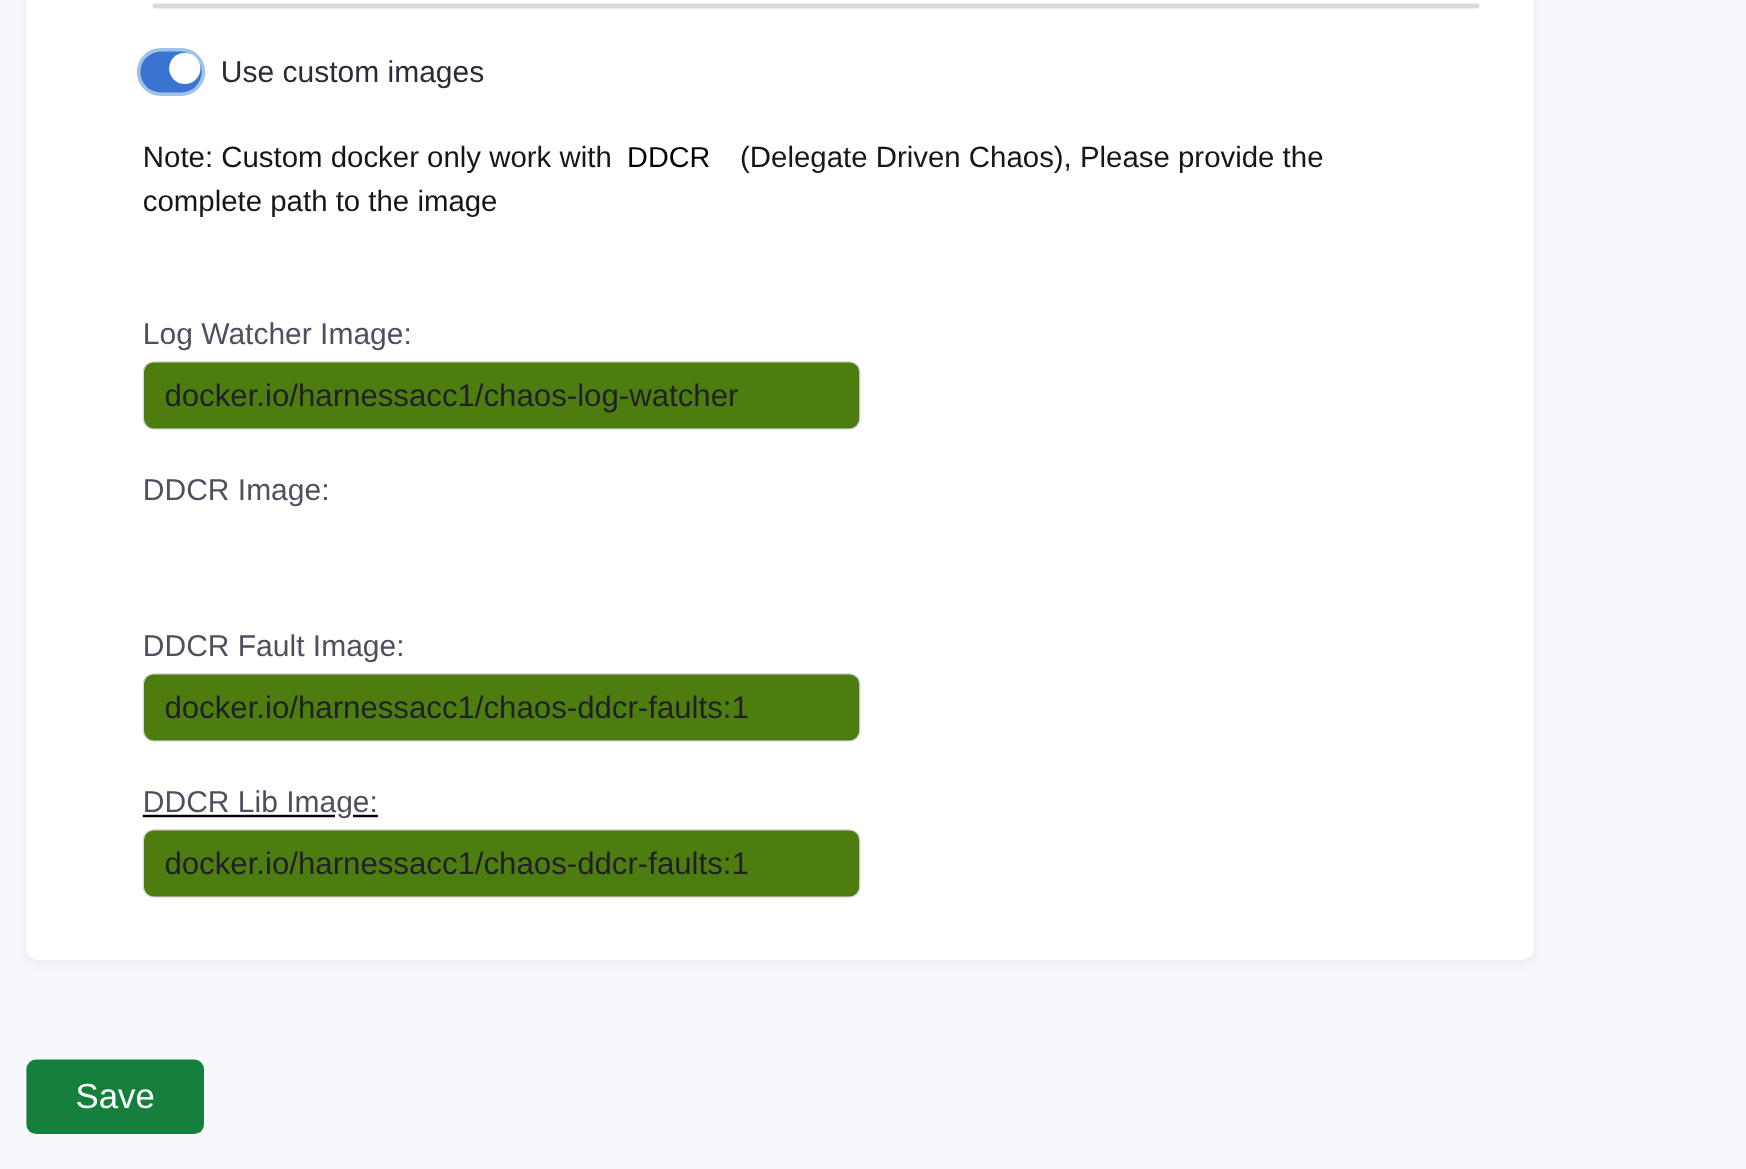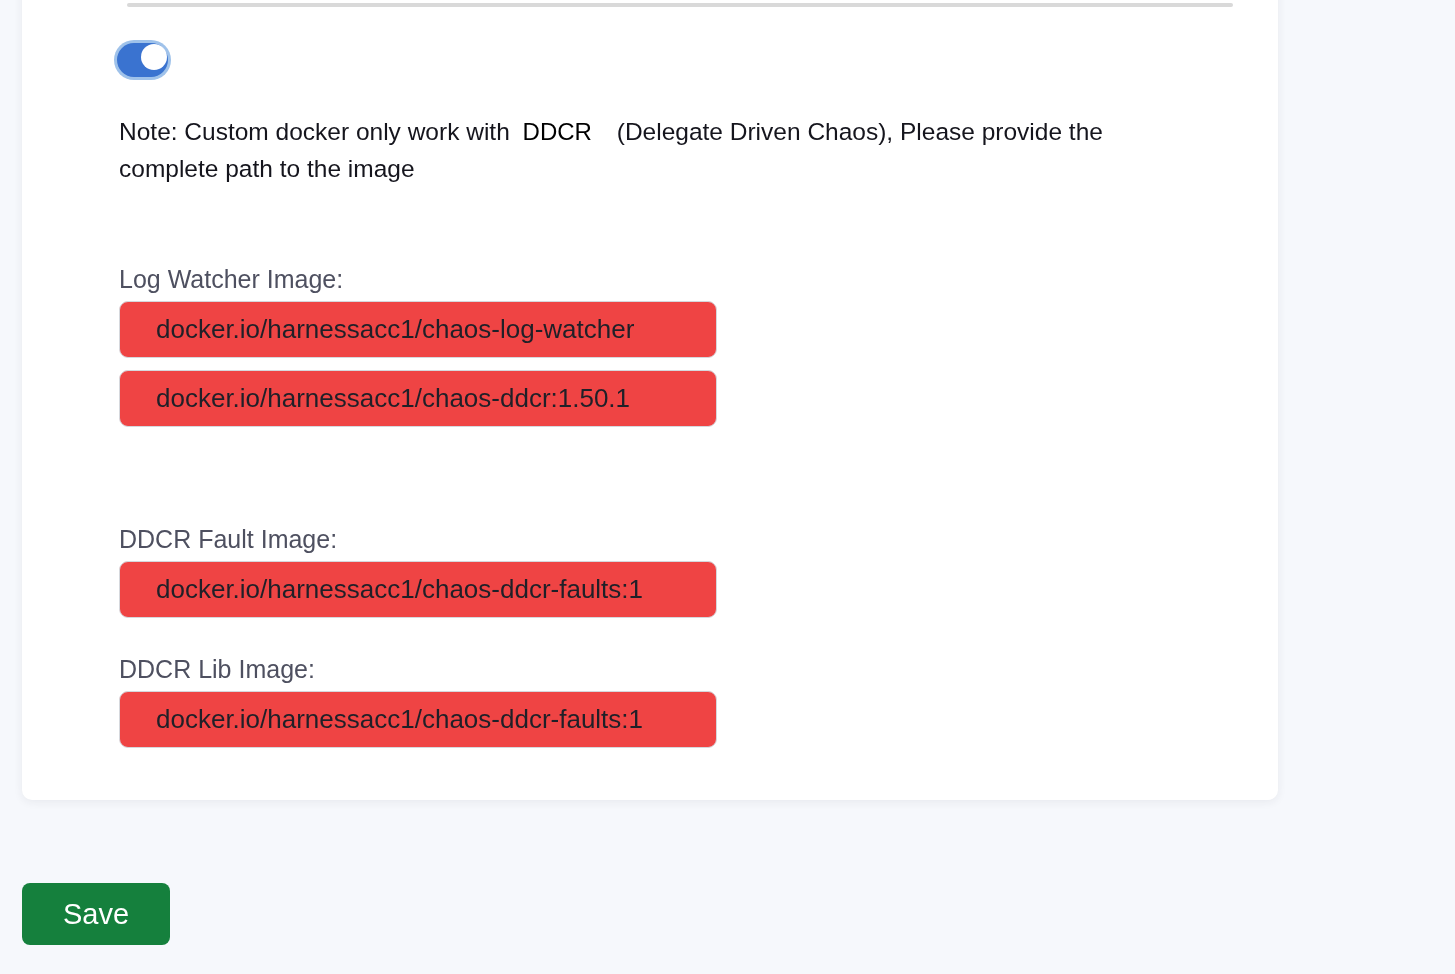--- a/index.html
+++ b/index.html
@@ -69,35 +69,35 @@
     color: #000000;
   }
   .form-group {
     position: absolute;
     left: 119px;
     width: 598px;
   }
   .fg-1 { top: 240px; }
   .fg-2 { top: 370px; }
   .fg-3 { top: 500px; }
-  .fg-4 { top: 630px; }
+  .fg-4 { top: 630px; text-decoration: underline; }
   .form-label {
     display: block;
     font-size: 25px;
     line-height: 30px;
     color: #4e5060;
     margin-bottom: 7px;
     margin-top: 24px;
   }
   .form-input {
     width: 598px; height: 57px;
     border: 1px solid #d5d8dd;
     border-radius: 9px;
-    background: #ef4444;
-    padding: 0 36px;
+    background: #4d7c0f;
+    padding: 0 17px;
     font-family: "Liberation Sans", "DejaVu Sans", sans-serif;
     font-size: 26px;
     color: #1f2028;
     outline: none;
   }
   .save-button {
     position: absolute;
     left: 22px; top: 883px;
     width: 148px; height: 62px;
     background: #15803d;
@@ -114,35 +114,36 @@
 
 <div class="card"></div>
 
 <div class="top-divider"></div>
 
 <div class="toggle-row">
   <div class="toggle">
     <div class="toggle-track"></div>
     <div class="toggle-knob"></div>
   </div>
+  <span class="toggle-label">Use custom images</span>
 </div>
 
 <div class="note">
   <span>Note: Custom docker only work with</span>
   <span class="code">DDCR</span>
   <span>(Delegate Driven Chaos), Please provide the complete path to the image</span>
 </div>
 
 <div class="form-group fg-1">
   <label class="form-label">Log Watcher Image:</label>
   <input class="form-input" type="text" value="docker.io/harnessacc1/chaos-log-watcher" style="">
 </div>
 
 <div class="form-group fg-2">
-  <input class="form-input" type="text" value="docker.io/harnessacc1/chaos-ddcr:1.50.1" style="">
+  <label class="form-label">DDCR Image:</label>
 </div>
 
 <div class="form-group fg-3">
   <label class="form-label">DDCR Fault Image:</label>
   <input class="form-input" type="text" value="docker.io/harnessacc1/chaos-ddcr-faults:1" style="">
 </div>
 
 <div class="form-group fg-4">
   <label class="form-label">DDCR Lib Image:</label>
   <input class="form-input" type="text" value="docker.io/harnessacc1/chaos-ddcr-faults:1" style="">

